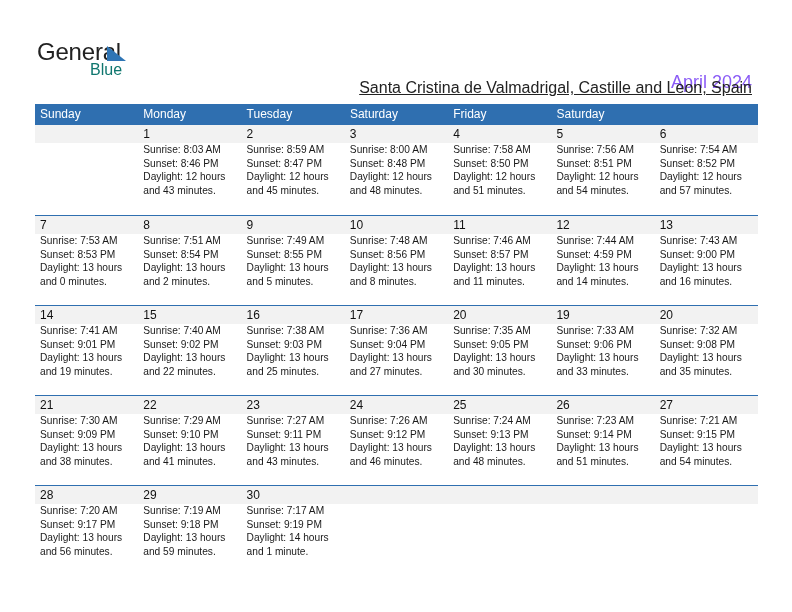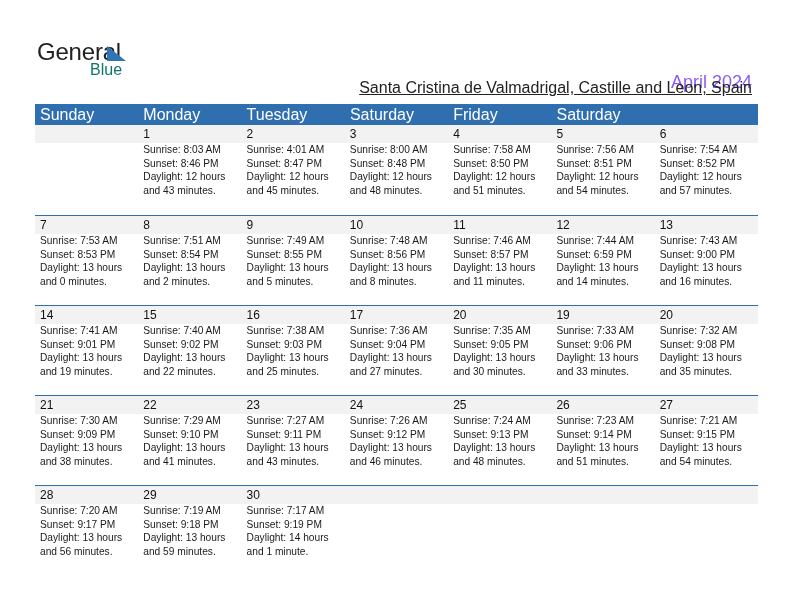--- a/index.html
+++ b/index.html
@@ -7,21 +7,21 @@
          font-family: "Liberation Sans", sans-serif; color: #1a1a1a; }
   .logo { position: absolute; left: 37px; top: 41px; width: 100px; height: 40px; }
   .logo-general { position: absolute; left: 0; top: 0; font-size: 24px; color: #222; letter-spacing: -0.2px; line-height: 22px; }
   .logo-blue { position: absolute; left: 53px; top: 18px; font-size: 16px; color: #0f766e; line-height: 22px; }
   .logo-tri { position: absolute; left: 70px; top: 5px; width: 0; height: 0;
               border-left: 19px solid transparent; border-bottom: 15px solid #2f75b5; transform: scaleX(-1); }
   .title { position: absolute; right: 40px; top: 38px; font-size: 18px; color: #8b5cf6; line-height: 32px; margin-top: 28px; }
   .subtitle { position: absolute; right: 40px; top: 78px; font-size: 16px; color: #222; line-height: 20px; text-decoration: underline; }
   .cal { position: absolute; left: 35px; top: 104px; width: 723px; }
   .head { display: flex; background: #2f6fb0; height: 21px; }
-  .head div { width: 103.3px; box-sizing: border-box; padding-left: 5px; color: #fff; font-size: 16px; line-height: 21px; }
+  .head div { width: 103.3px; box-sizing: border-box; padding-left: 5px; color: #fff; font-size: 12px; line-height: 21px; }
   .week { position: relative; height: 90px; border-top: 1px solid #2f6fb0; box-sizing: border-box; }
   .week .band { position: absolute; left: 0; right: 0; top: 0; height: 18px; background: #f2f2f2; }
   .cells { position: relative; display: flex; }
   .cell { width: 103.3px; box-sizing: border-box; padding-left: 5px; }
   .num { font-size: 12px; line-height: 18px; color: #111; }
   .info { font-size: 10.2px; line-height: 13.6px; color: #1a1a1a; white-space: nowrap; }
   .week.first { border-top: none; }
 </style>
 </head>
 <body>
@@ -51,21 +51,21 @@
           <div class="cell"></div>
           <div class="cell">
             <div class="num">1</div>
             <div class="info">Sunrise: 8:03 AM</div>
             <div class="info">Sunset: 8:46 PM</div>
             <div class="info">Daylight: 12 hours</div>
             <div class="info">and 43 minutes.</div>
           </div>
           <div class="cell">
             <div class="num">2</div>
-            <div class="info">Sunrise: 4:01 AM</div>
+            <div class="info">Sunrise: 8:59 AM</div>
             <div class="info">Sunset: 8:47 PM</div>
             <div class="info">Daylight: 12 hours</div>
             <div class="info">and 45 minutes.</div>
           </div>
           <div class="cell">
             <div class="num">3</div>
             <div class="info">Sunrise: 8:00 AM</div>
             <div class="info">Sunset: 8:48 PM</div>
             <div class="info">Daylight: 12 hours</div>
             <div class="info">and 48 minutes.</div>
@@ -127,21 +127,21 @@
           <div class="cell">
             <div class="num">11</div>
             <div class="info">Sunrise: 7:46 AM</div>
             <div class="info">Sunset: 8:57 PM</div>
             <div class="info">Daylight: 13 hours</div>
             <div class="info">and 11 minutes.</div>
           </div>
           <div class="cell">
             <div class="num">12</div>
             <div class="info">Sunrise: 7:44 AM</div>
-            <div class="info">Sunset: 6:59 PM</div>
+            <div class="info">Sunset: 4:59 PM</div>
             <div class="info">Daylight: 13 hours</div>
             <div class="info">and 14 minutes.</div>
           </div>
           <div class="cell">
             <div class="num">13</div>
             <div class="info">Sunrise: 7:43 AM</div>
             <div class="info">Sunset: 9:00 PM</div>
             <div class="info">Daylight: 13 hours</div>
             <div class="info">and 16 minutes.</div>
           </div>

